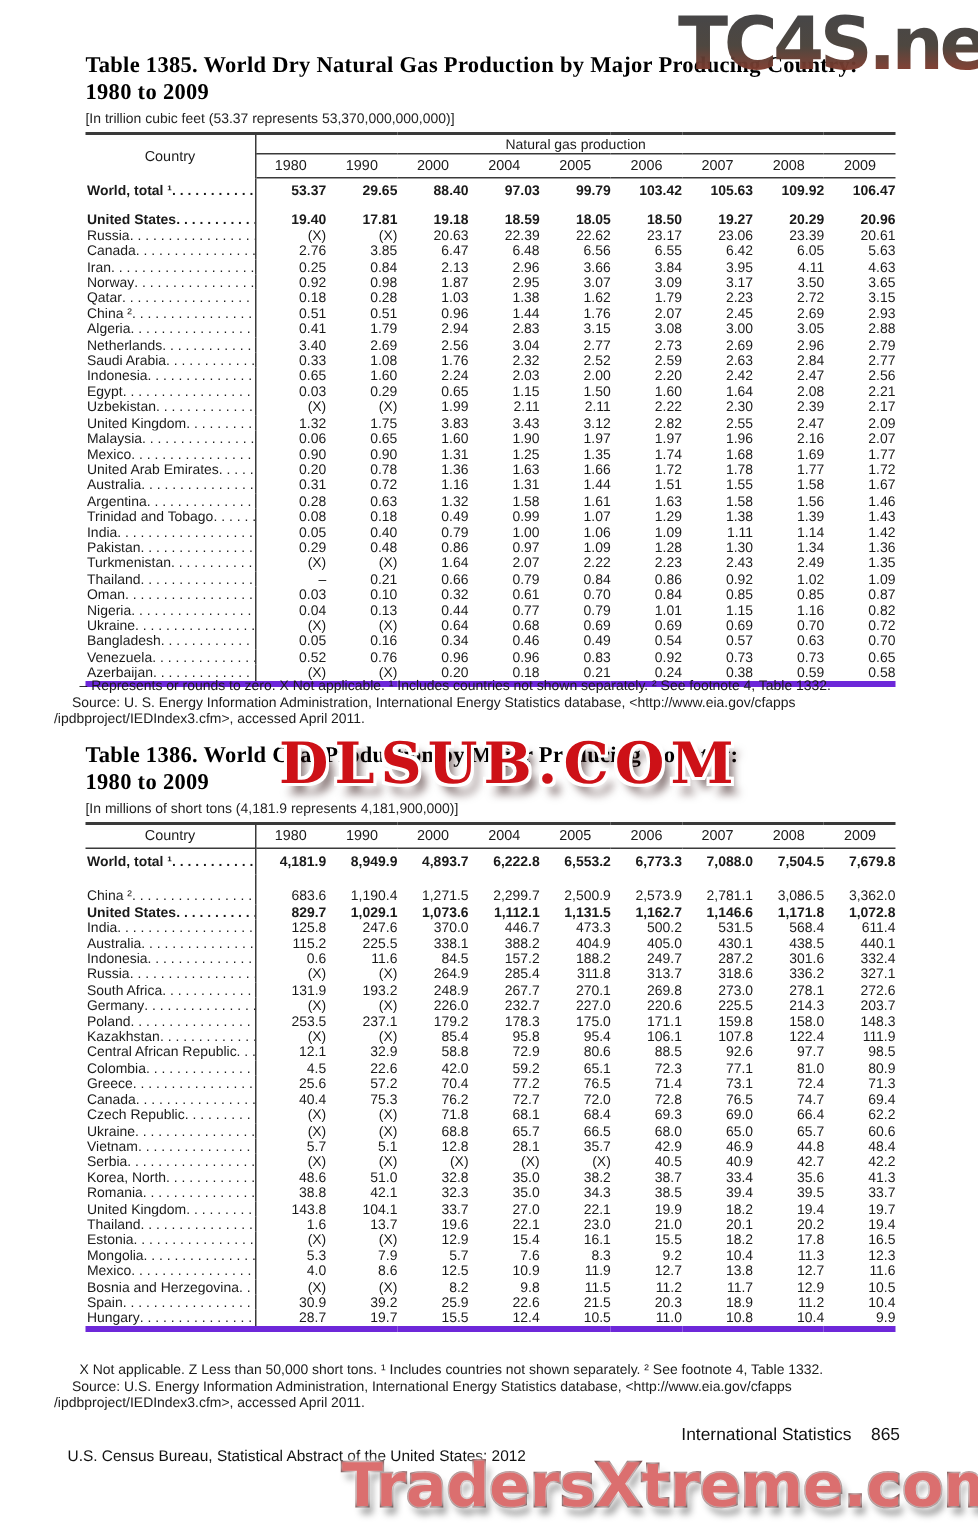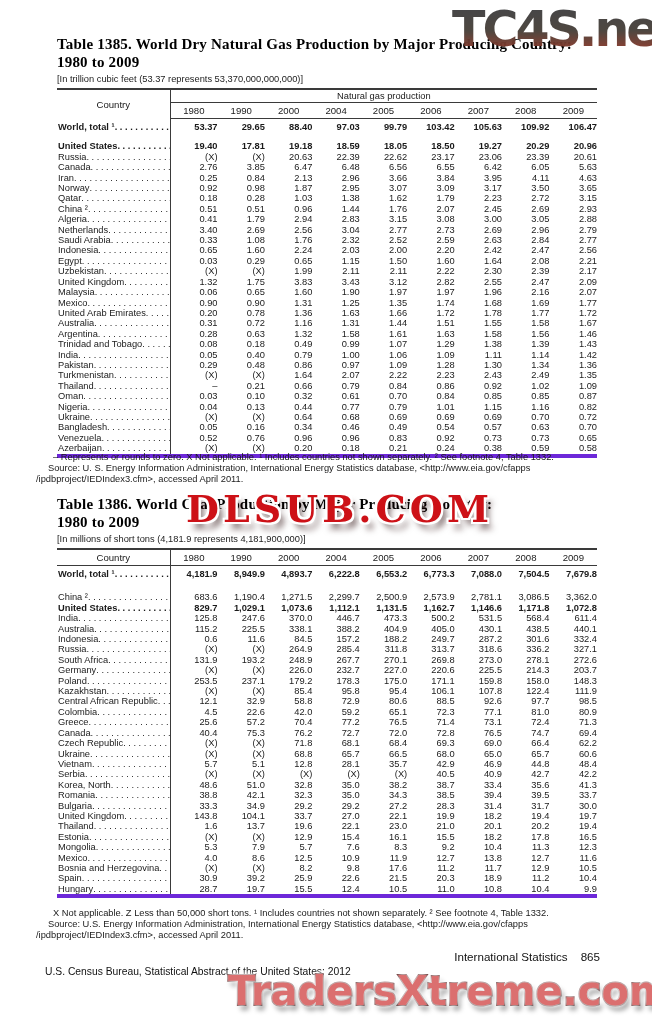--- a/index.html
+++ b/index.html
@@ -1027,37 +1027,20 @@
             <td class="val">35.0</td>
             <td class="val">34.3</td>
             <td class="val">38.5</td>
             <td class="val">39.4</td>
             <td class="val">39.5</td>
             <td class="val">33.7</td>
           </tr>
           <tr class="row">
             <td class="country">
               <div class="cwrap">
-                <span class="cname">Bulgaria</span>
-                <span class="lead"></span>
-              </div>
-            </td>
-            <td class="val">33.3</td>
-            <td class="val">34.9</td>
-            <td class="val">29.2</td>
-            <td class="val">29.2</td>
-            <td class="val">27.2</td>
-            <td class="val">28.3</td>
-            <td class="val">31.4</td>
-            <td class="val">31.7</td>
-            <td class="val">30.0</td>
-          </tr>
-          <tr class="row">
-            <td class="country">
-              <div class="cwrap">
                 <span class="cname">United Kingdom</span>
                 <span class="lead"></span>
               </div>
             </td>
             <td class="val">143.8</td>
             <td class="val">104.1</td>
             <td class="val">33.7</td>
             <td class="val">27.0</td>
             <td class="val">22.1</td>
             <td class="val">19.9</td>
@@ -1137,21 +1120,21 @@
             <td class="country">
               <div class="cwrap">
                 <span class="cname">Bosnia and Herzegovina</span>
                 <span class="lead"></span>
               </div>
             </td>
             <td class="val">(X)</td>
             <td class="val">(X)</td>
             <td class="val">8.2</td>
             <td class="val">9.8</td>
-            <td class="val">17.6</td>
+            <td class="val">11.5</td>
             <td class="val">11.2</td>
             <td class="val">11.7</td>
             <td class="val">12.9</td>
             <td class="val">10.5</td>
           </tr>
           <tr class="row">
             <td class="country">
               <div class="cwrap">
                 <span class="cname">Spain</span>
                 <span class="lead"></span>

